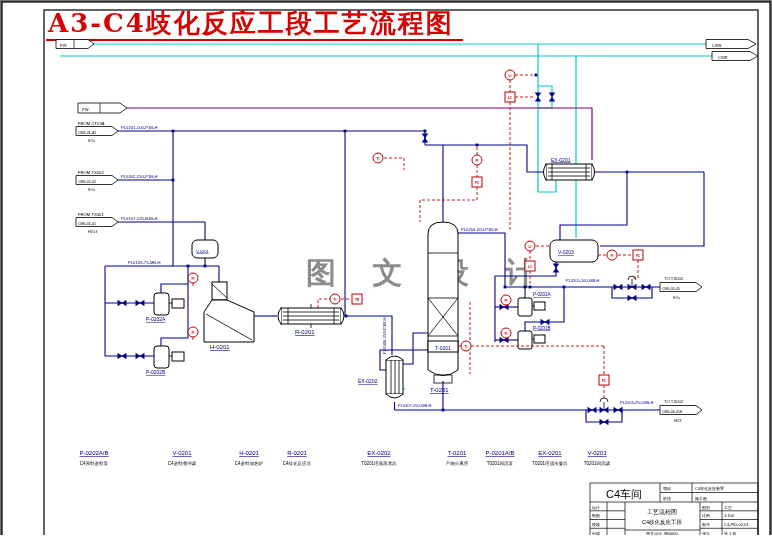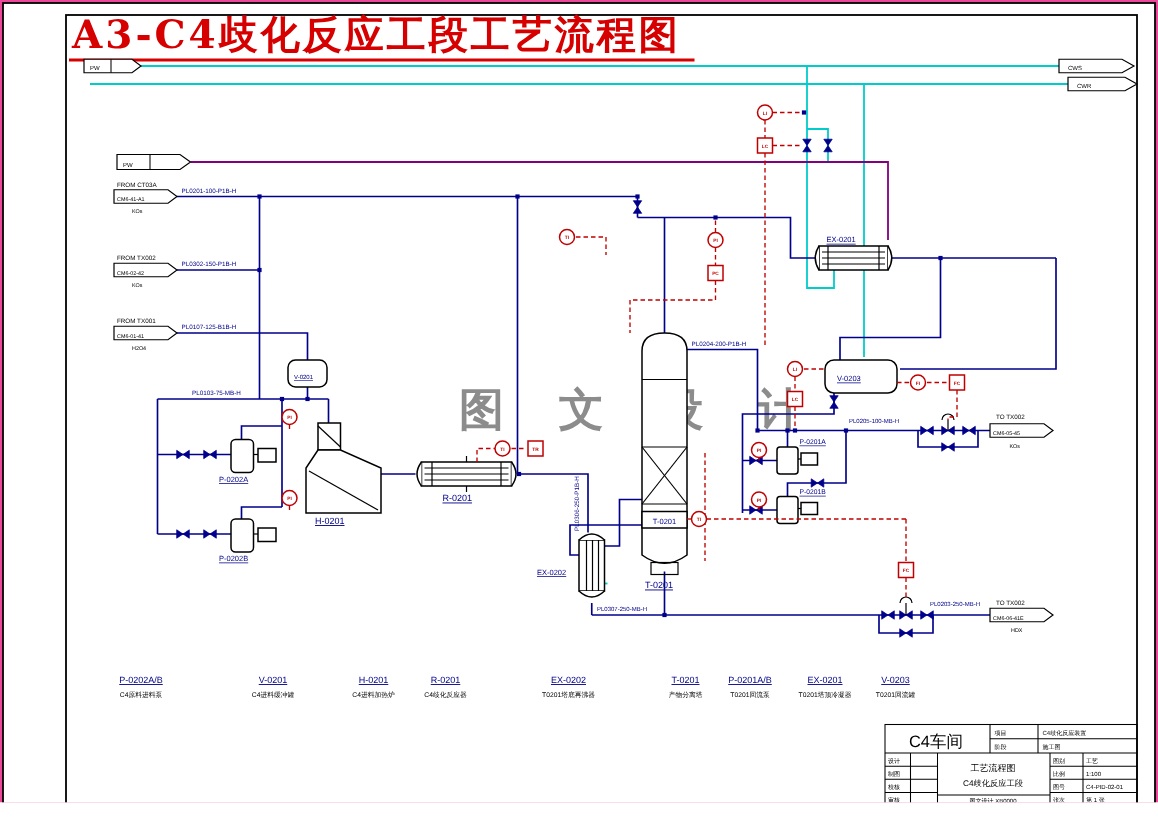--- a/index.html
+++ b/index.html
@@ -1,16 +1,16 @@
 <!DOCTYPE html>
 <html><head>
 <meta charset="utf-8">
 <style>
   html,body{margin:0;padding:0;background:#fff;}
-  #stage{position:relative;width:772px;height:535px;background:#ec4899;overflow:hidden;}
+  #stage{position:relative;width:772px;height:535px;background:#737373;overflow:hidden;}
   svg text{font-family:"Liberation Sans","DejaVu Sans",sans-serif;}
   .t32{font-size:3.2px}.t36{font-size:3.6px}.t4{font-size:4px}.t42{font-size:4.2px}
   .t45{font-size:4.5px}.t5{font-size:5px}.t55{font-size:5.5px}.t6{font-size:6px}
   .navytxt{fill:#00008b}.blktxt{fill:#000}.redtxt{fill:#c00000;font-weight:bold}
   .tagtxt{fill:#00008b;text-decoration:underline}
   .pipe{stroke:#00008b;stroke-width:1.1;fill:none}
   .util{stroke:#00cccc;stroke-width:1.2;fill:none}
   .purp{stroke:#800080;stroke-width:1.2;fill:none}
   .sig{stroke:#c00000;stroke-width:0.9;fill:none;stroke-dasharray:3 2}
   .eq{stroke:#000;stroke-width:1;fill:#fff}

